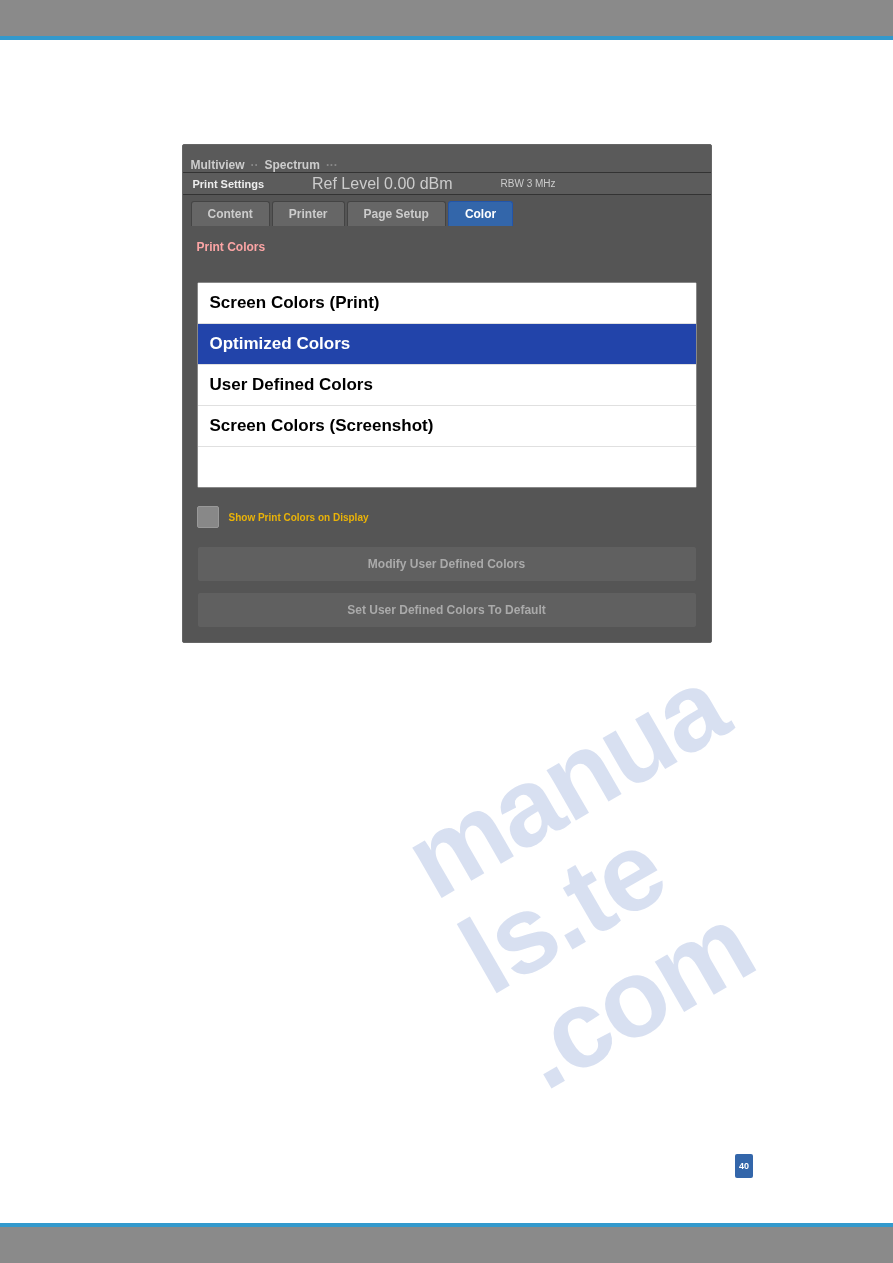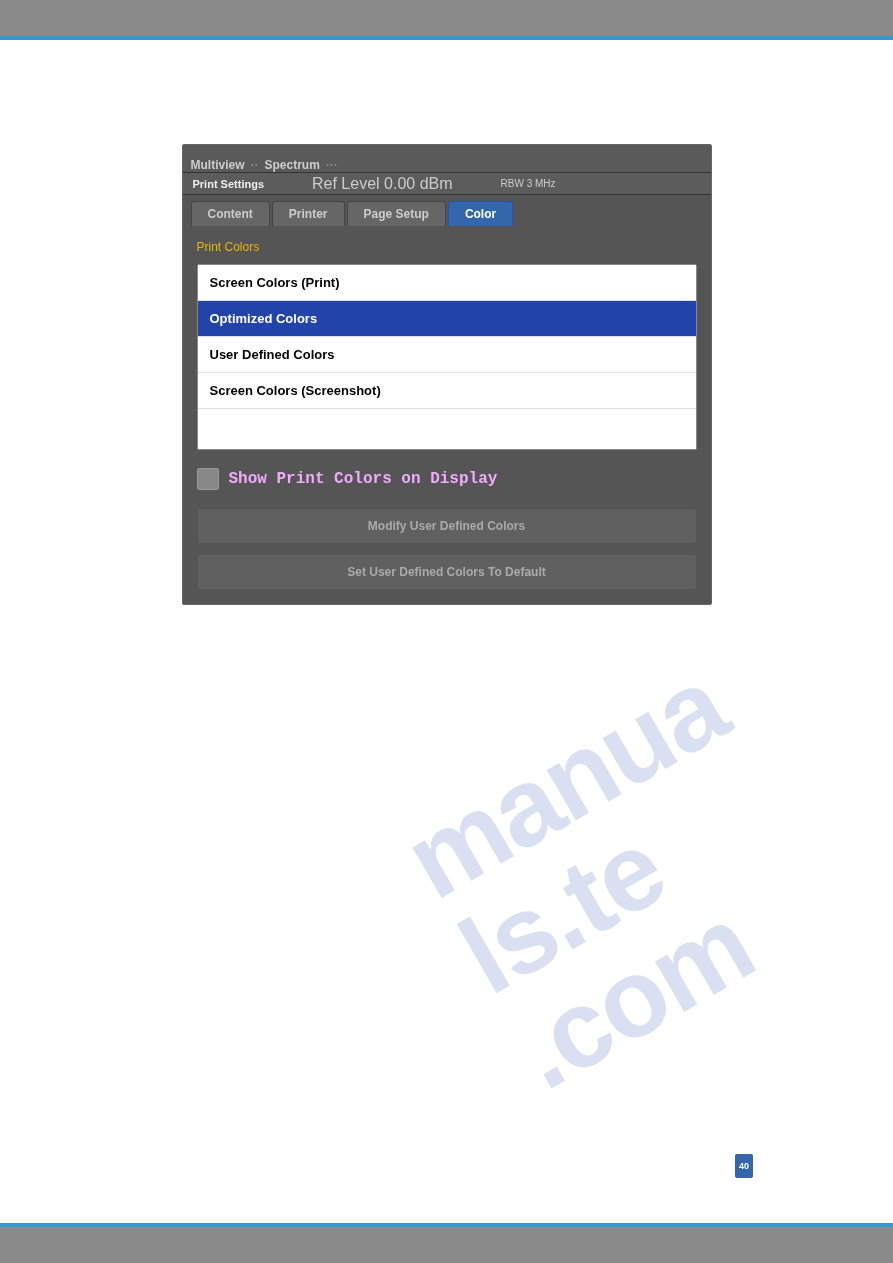--- a/index.html
+++ b/index.html
@@ -148,38 +148,38 @@
     }
 
     
     .dialog-body {
       background: #555555;
       padding: 14px;
     }
 
     
     .section-label {
-      color: #eab308;
+      color: #fca5a5;
       font-size: 12px;
-      font-weight: normal;
-      margin-bottom: 10px;
+      font-weight: bold;
+      margin-bottom: 28px;
     }
 
     
     .listbox {
       background: #ffffff;
       border: 1px solid #888;
       border-radius: 2px;
       overflow: hidden;
       margin-bottom: 14px;
     }
 
     .list-item {
       padding: 10px 12px;
-      font-size: 13px;
+      font-size: 17px;
       font-weight: bold;
       color: #000000;
       cursor: pointer;
       background: #ffffff;
       border-bottom: 1px solid #e0e0e0;
     }
 
     .list-item:last-child {
       border-bottom: none;
     }
@@ -211,24 +211,23 @@
       border: 1px solid #999;
       border-radius: 2px;
       display: flex;
       align-items: center;
       justify-content: center;
       cursor: pointer;
       flex-shrink: 0;
     }
 
     .checkbox-label {
-      color: #f0abfc;
-      font-size: 16px;
-      font-weight: bold;
-      font-family: Liberation Mono, monospace;
+      color: #eab308;
+      font-size: 10px;
+      font-weight: bold;
     }
 
     
     .action-button {
       width: 100%;
       padding: 10px;
       background: #606060;
       border: 1px solid #555;
       border-radius: 3px;
       color: #aaaaaa;

